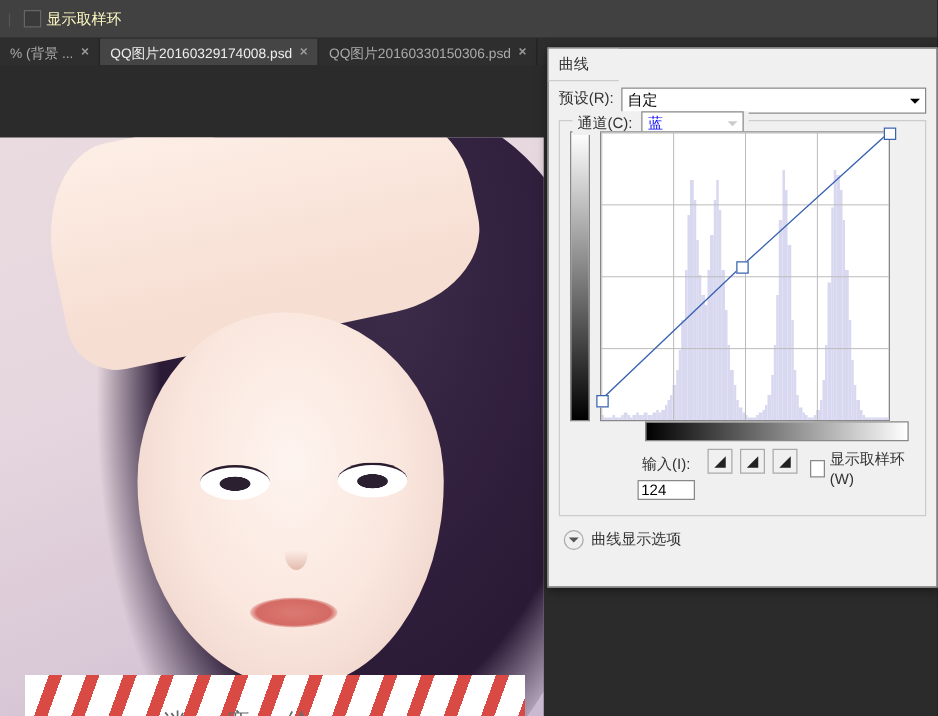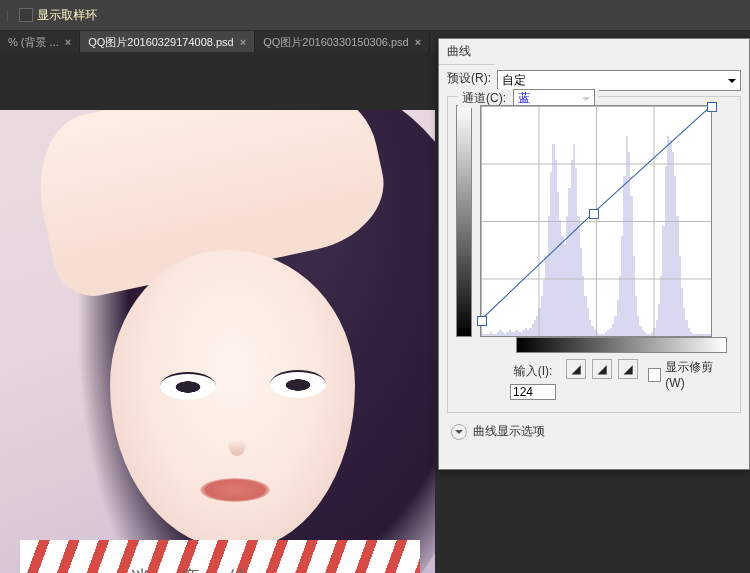--- a/index.html
+++ b/index.html
@@ -244,21 +244,21 @@
         <span class="ps-label">输入(I):</span>
         <input class="ps-input" value="124" style="">
       </div>
       <div class="eyedrops">
         <span class="ed">◢</span>
         <span class="ed">◢</span>
         <span class="ed">◢</span>
       </div>
       <label class="chk" style="color:#333">
         <span class="chk-box" style="border-color:#888;background:#fff"></span>
-        <span>显示修剪 (W)</span>
+        <span>显示取样环 (W)</span>
       </label>
     </div>
   </div>
 
   <div class="opt-row">
     <span class="sm-caret">
       <span class="caret-d" style="border-top-color:#555"></span>
     </span>
     <span class="ps-label" style="flex:1;margin-left:6px">曲线显示选项</span>
   </div>

